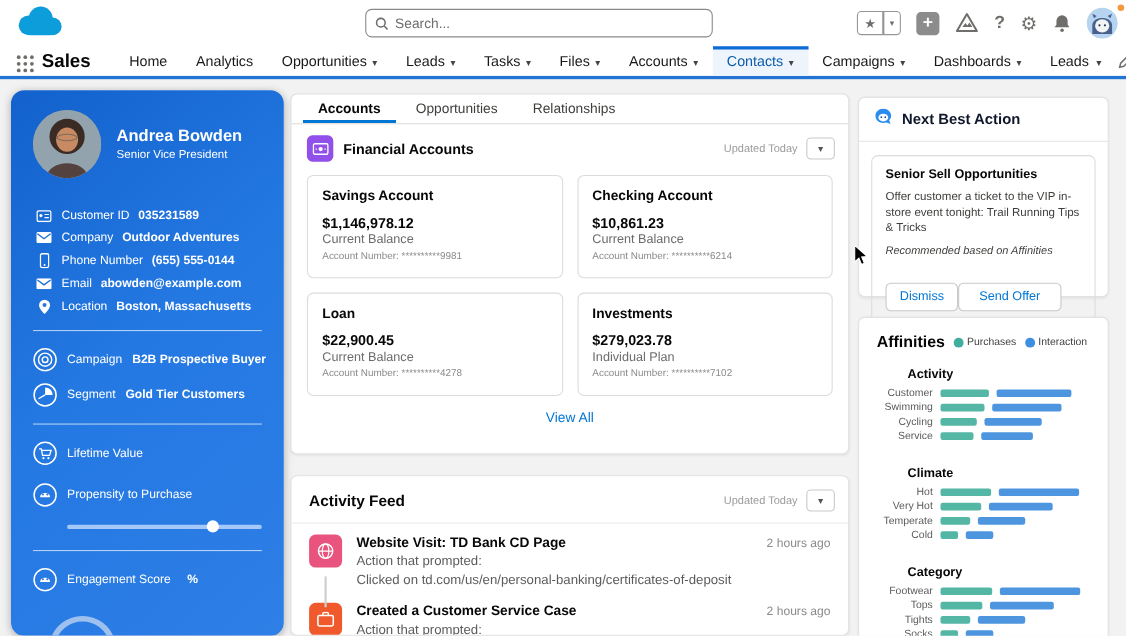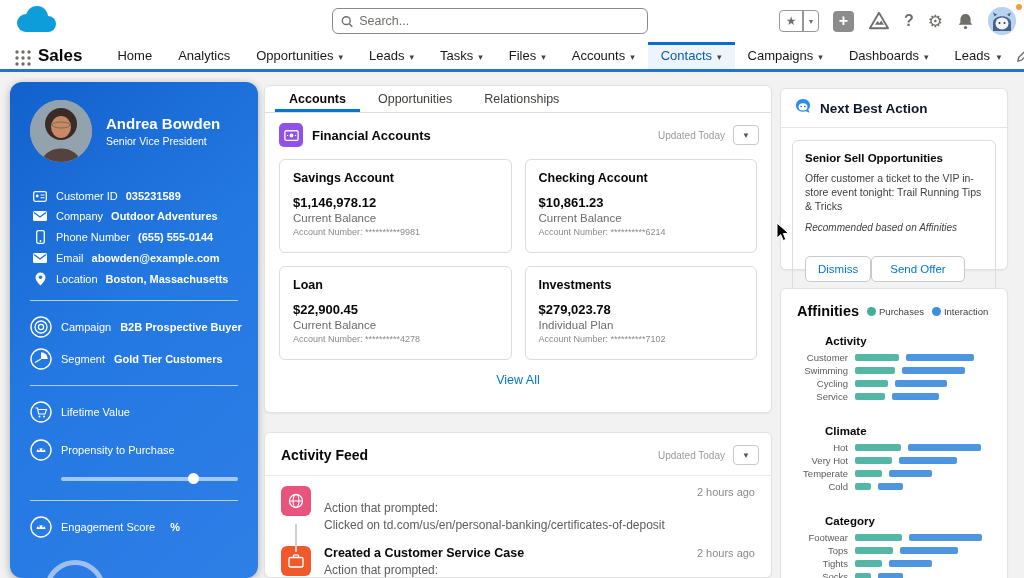--- a/index.html
+++ b/index.html
@@ -452,20 +452,21 @@
       <div class="feed-item">
         <div class="fic fic-pink">
           <svg width="16" height="16" viewBox="0 0 16 16">
               <circle cx="8" cy="8" r="6.5" fill="none" stroke="#fff" stroke-width="1.3"></circle>
               <ellipse cx="8" cy="8" rx="3" ry="6.5" fill="none" stroke="#fff" stroke-width="1.1"></ellipse>
               <line x1="1.5" y1="8" x2="14.5" y2="8" stroke="#fff" stroke-width="1.1"></line>
             </svg>
         </div>
         <div class="fbody">
           <div class="frow">
+            <span class="ftitle">Website Visit: TD Bank CD Page</span>
             <span class="ftime">2 hours ago</span>
           </div>
           <div class="fline">Action that prompted:</div>
           <div class="fline">Clicked on td.com/us/en/personal-banking/certificates-of-deposit</div>
         </div>
       </div>
       <div class="feed-item">
         <div class="fic fic-orange">
           <svg width="16" height="14" viewBox="0 0 16 14">
               <rect x="1" y="3.5" width="14" height="9.5" rx="1.5" fill="none" stroke="#fff" stroke-width="1.4"></rect>

